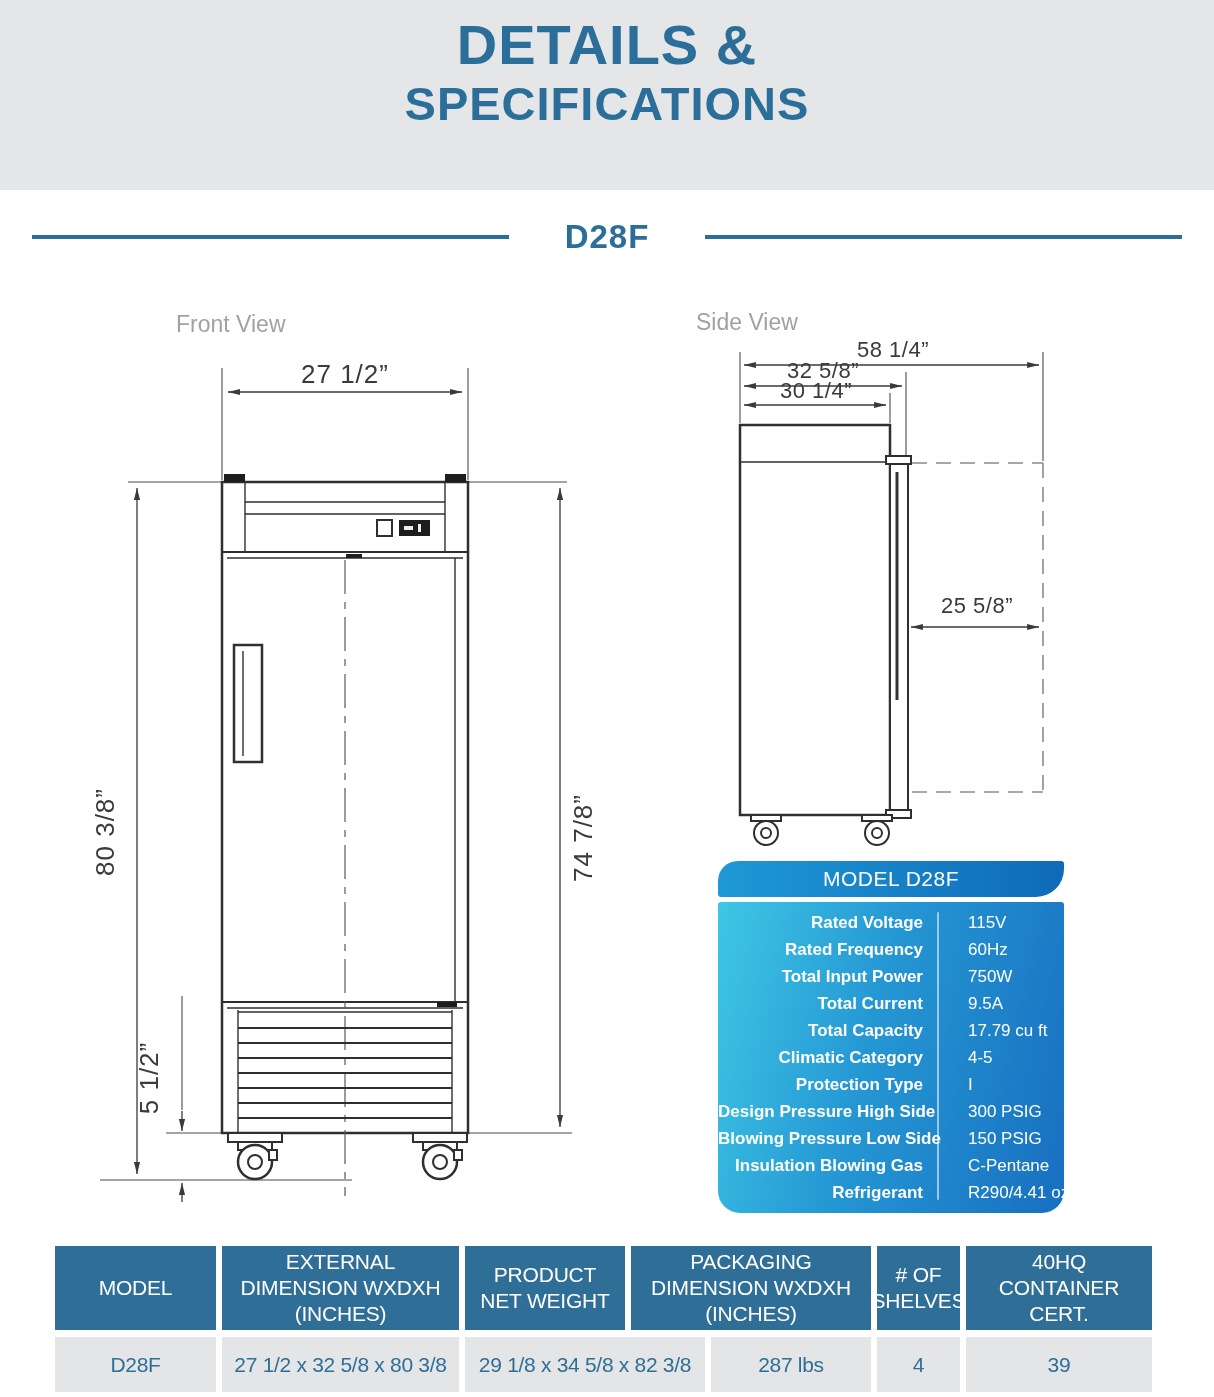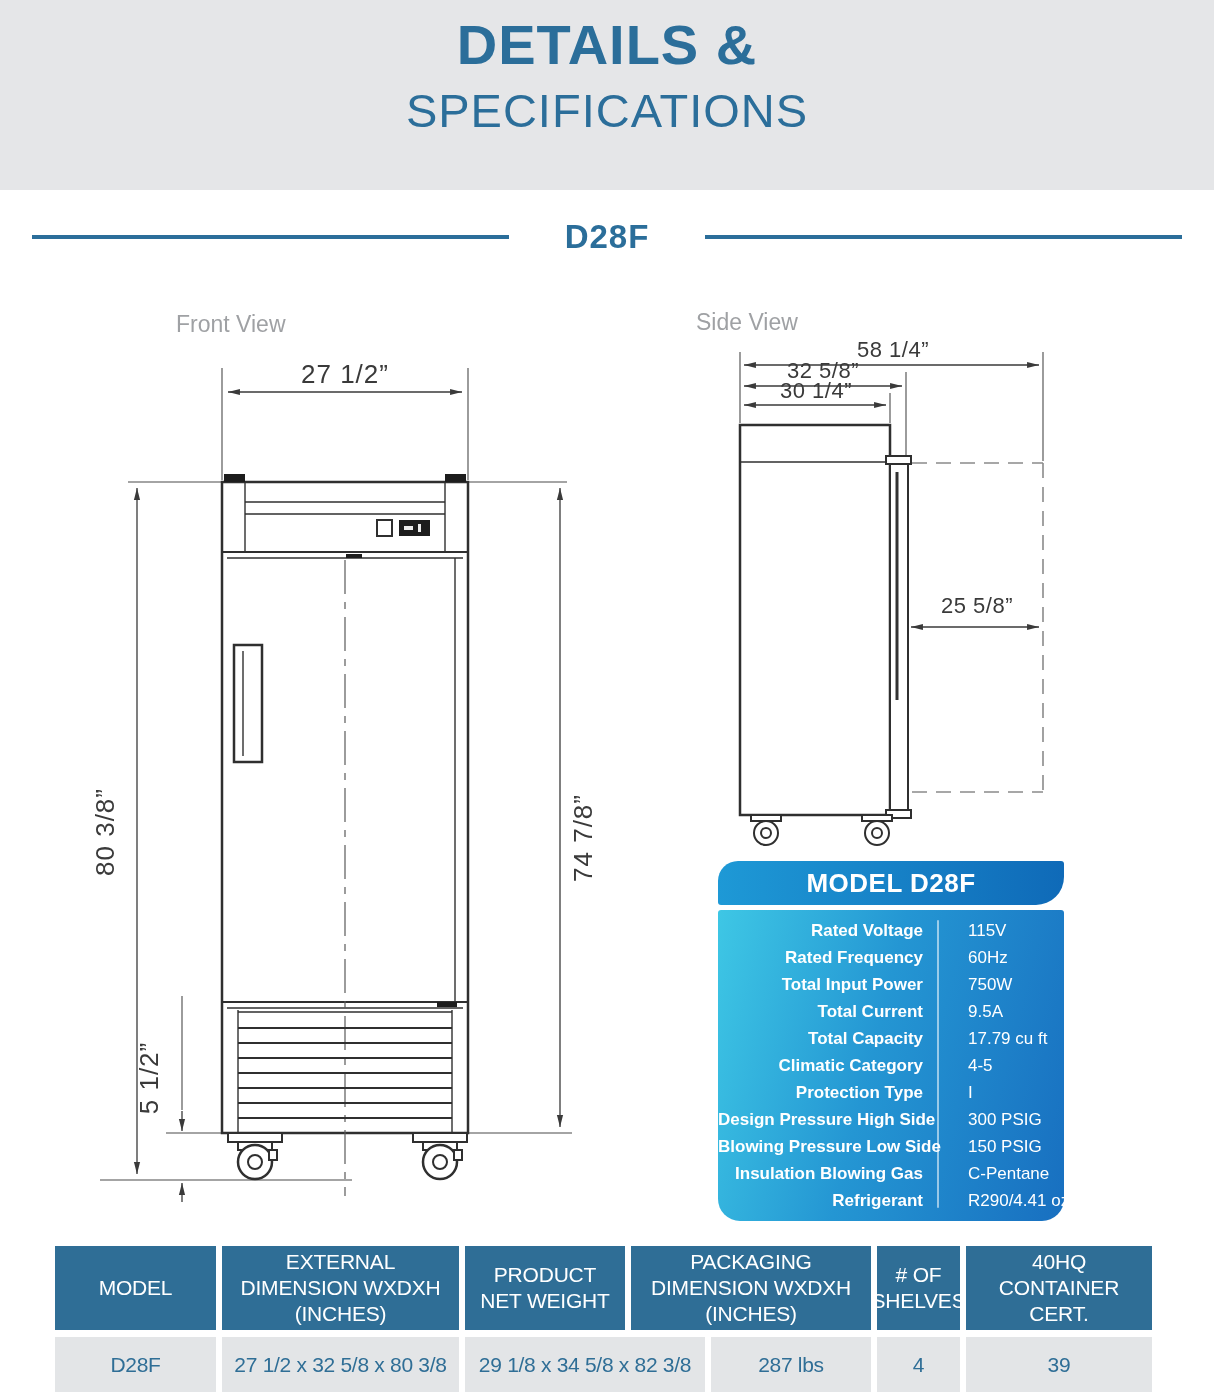--- a/index.html
+++ b/index.html
@@ -2,21 +2,21 @@
 <html><head>
 <meta charset="utf-8">
 <style>
   html,body{margin:0;padding:0;background:#ffffff;}
   .page{position:relative;width:1214px;height:1397px;background:#ffffff;
         font-family:"Liberation Sans",sans-serif;overflow:hidden;}
 
   
   .hero{position:absolute;left:0;top:0;width:1214px;height:190px;background:#e5e6e8;text-align:center;}
   .hero-line1{margin:0;padding-top:16px;font-size:56px;font-weight:bold;letter-spacing:1px;color:#2b6e9a;line-height:1.05;}
-  .hero-line2{margin:11px;font-size:47px;font-weight:400;letter-spacing:1px;color:#2b6e9a;line-height:1.05;}
+  .hero-line2{margin:4px;font-size:47px;font-weight:700;letter-spacing:1px;color:#2b6e9a;line-height:1.05;}
 
   
   .model-banner{position:absolute;left:0;top:218px;width:1214px;display:flex;align-items:center;box-sizing:border-box;padding:0 32px;}
   .model-banner .rule{flex:1;height:4px;background:#2b6e9a;}
   .model-banner .model-text{margin:0 56px;font-size:33px;font-weight:bold;color:#2b6e9a;letter-spacing:1px;}
 
   
   .view-label{position:absolute;font-size:23px;color:#9fa1a4;}
   .front-label{left:176px;top:311px;}
   .side-label{left:696px;top:309px;}
@@ -30,22 +30,22 @@
   .dim{stroke:#3a3a3a;stroke-width:1.3;fill:none;}
   .ext{stroke:#4a4a4a;stroke-width:1.1;fill:none;}
   .dash{stroke:#8b8b8b;stroke-width:1.6;stroke-dasharray:15 9;fill:none;}
   .cl{stroke:#5a5a5a;stroke-width:1.2;stroke-dasharray:34 8 7 8;fill:none;}
   .darkfill{fill:#1d1d1d;stroke:none;}
   .dimtxt{fill:#3a3a3a;font-size:26px;letter-spacing:1px;font-family:"Liberation Sans",sans-serif;}
   .dimtxt-s{fill:#3a3a3a;font-size:22px;letter-spacing:.5px;font-family:"Liberation Sans",sans-serif;}
 
   
   .spec-card{position:absolute;left:718px;top:861px;width:346px;}
-  .spec-card-header{height:44px;background:linear-gradient(90deg,#1e99d6 0%,#0f6ab8 100%);
-      border-radius:20px 3px 28px 3px;color:#fff;font-size:26px;font-weight:bold;
+  .spec-card-header{height:36px;background:linear-gradient(90deg,#1e99d6 0%,#0f6ab8 100%);
+      border-radius:20px 3px 28px 3px;color:#fff;font-size:21px;font-weight:normal;
       display:flex;align-items:center;justify-content:center;letter-spacing:.5px;}
   .spec-card-body{position:relative;margin-top:5px;height:311px;box-sizing:border-box;padding:12px 0;
       background:linear-gradient(104deg,#3ec7e5 0%,#2496d3 45%,#186fc0 100%);
       border-radius:3px 3px 22px 22px;display:flex;flex-direction:column;justify-content:space-between;}
   .card-divider{position:absolute;left:219px;top:10px;bottom:13px;width:2px;background:rgba(255,255,255,.55);border-radius:1px;}
   .spec-row{display:flex;align-items:center;color:#fff;font-size:17px;line-height:1;}
   .spec-row .lbl{width:205px;flex:none;text-align:right;font-weight:bold;padding-right:28px;white-space:nowrap;}
   .spec-row .val{padding-left:17px;font-weight:400;white-space:nowrap;}
 
   

